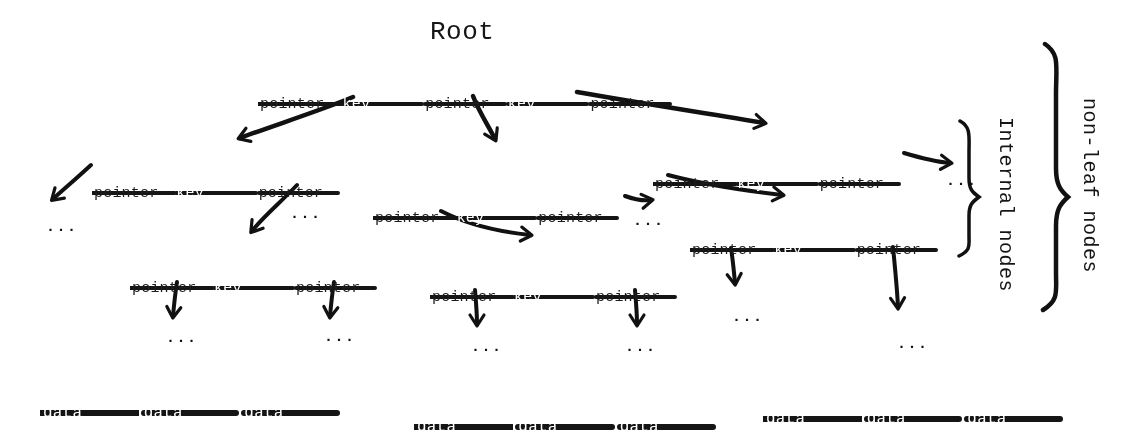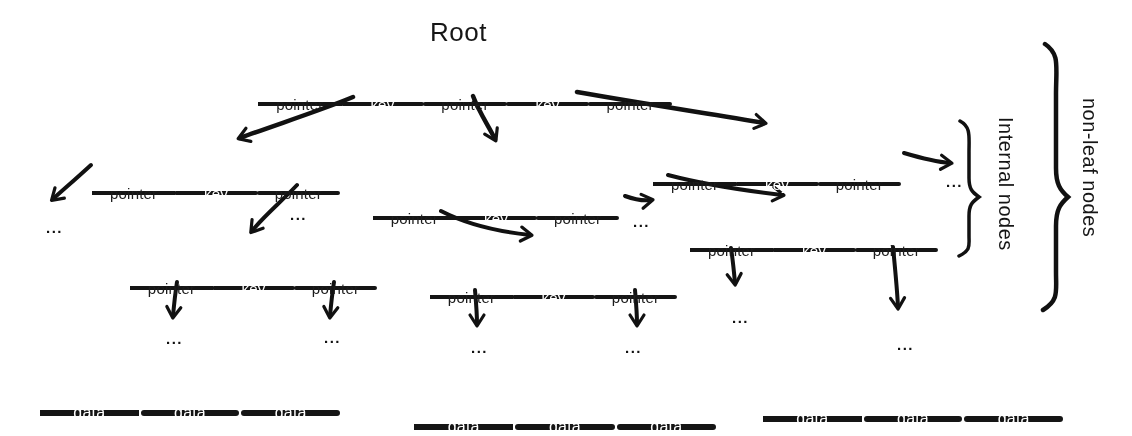--- a/index.html
+++ b/index.html
@@ -1,24 +1,24 @@
 <!DOCTYPE html>
 <html><head>
 <meta charset="utf-8">
 <style>
   html,body{margin:0;padding:0;background:#fff;}
   #canvas{
     position:relative;width:1132px;height:434px;background:#ffffff;overflow:hidden;
-    font-family:Liberation Sans, sans-serif;color:#161616;
+    font-family:Liberation Mono, monospace;color:#161616;
   }
   #wires{position:absolute;left:0;top:0;width:1132px;height:436px;pointer-events:none;}
   .node{position:absolute;display:flex;z-index:2;}
   .cell{
     position:relative;flex:1;border:2.5px solid #151515;background:#fff;
-    display:flex;align-items:center;justify-content:center;margin-top:44px;
+    display:flex;align-items:center;margin-top:44px;
   }
   .cell + .cell{margin-left:-1px;border-radius:7px;}
   .blob{position:absolute;inset:2px 3px;display:block;}
   .c-pointer>.blob{background:#F7E53C;border-radius:12px 16px 10px 14px / 12px 9px 13px 10px;}
   .c-key>.blob{background:#42B4F4;border-radius:10px 14px 13px 16px / 13px 10px 12px 9px;}
   .c-data>.blob{background:#AF95EA;border-radius:14px 10px 16px 12px / 10px 13px 9px 12px;}
   .cell:nth-child(even)>.blob{transform:rotate(-1.1deg);}
   .cell:nth-child(3)>.blob{transform:rotate(0.9deg);}
   .lbl{position:relative;font-size:15px;letter-spacing:0.2px;color:#1c1c1c;line-height:1;}
   .c-key .lbl,.c-data .lbl{color:#ffffff;}

